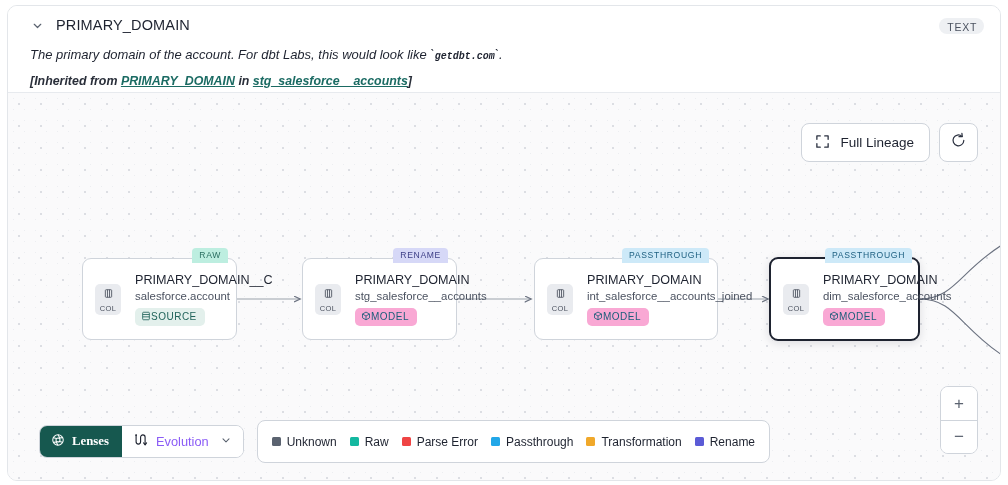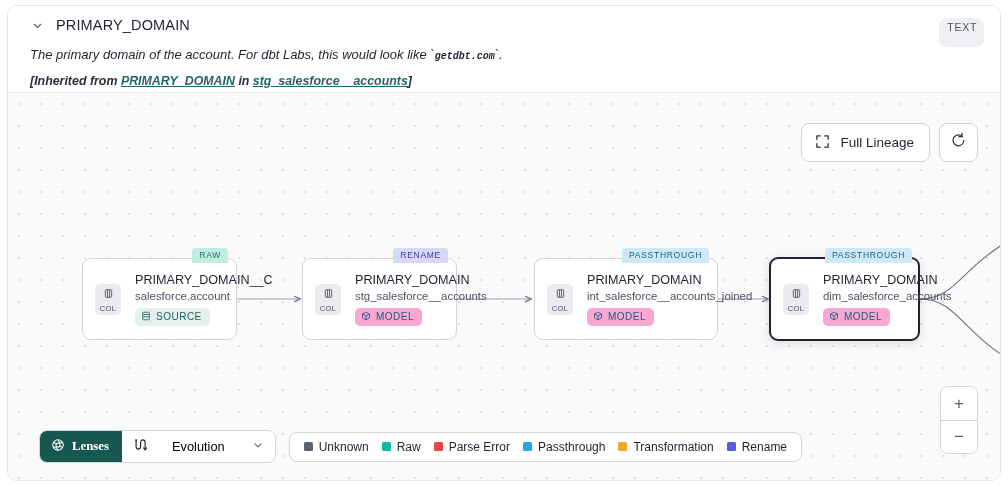--- a/index.html
+++ b/index.html
@@ -40,21 +40,21 @@
     font-size: 14.5px;
     color: #1e2330;
     letter-spacing: .15px;
   }
   .text-badge {
     position: absolute; right: 16px; top: 12px;
     background: #eef0f3;
     color: #4b5260;
     font-size: 10.5px;
     letter-spacing: .7px;
-    padding: 3px 7px 14px 8px;
+    padding: 3px 7px 1px 8px;
     border-radius: 8px;
   }
   .desc {
     position: absolute; left: 22px; top: 41px;
     font-size: 13px; font-style: italic;
     color: #1e2330;
     white-space: nowrap;
   }
   .desc .code {
     font-family: "Liberation Mono", monospace;
@@ -154,21 +154,21 @@
   .node-body {
     margin-left: 14px;
     display: flex; flex-direction: column;
     gap: 3px;
   }
   .node-title { font-size: 12.6px; color: #1e2330; }
   .node-sub { font-size: 11.4px; color: #4b5260; }
   .type-pill {
     margin-top: 3px;
     align-self: flex-start;
-    display: flex; gap: 5px;
+    display: flex; 
     padding: 3px 8px 3px 6px;
     border-radius: 5px;
     font-size: 10px;
     letter-spacing: .5px;
   }
   .type-pill.source { background: #e3f0ec; color: #20635a; }
   .type-pill.model  { background: #f9a8d4; color: #1b5d7a; }
   .type-pill .tglyph { display:block; }
 
   .tag {
@@ -217,31 +217,31 @@
     background: #16584f;
     color: #ffffff;
     display: flex; align-items: center; gap: 7px;
     padding: 0 13px 0 11px;
     font-size: 12.8px; font-weight: bold;
     cursor: pointer;
     font-family: Liberation Serif, serif;
   }
   .seg-evolution {
     background: #ffffff;
-    color: #000000;
-    display: flex; align-items: center; gap: 24px;
+    color: #8b5cf6;
+    display: flex; align-items: center; gap: 8px;
     padding: 0 11px 0 11px;
     font-size: 12.8px;
     cursor: pointer;
   }
   .seg-evolution .caret { color: #5b6370; margin-left: 3px; }
 
   .legend {
     display: flex; align-items: center; gap: 13px;
-    height: 30px;
+    height: 43px;
     background: #ffffff;
     border: 1px solid #cfd4db;
     border-radius: 8px;
     padding: 0 14px;
   }
   .legend-item { display: flex; align-items: center; gap: 6px; }
   .legend-swatch { width: 9px; height: 9px; border-radius: 1.5px; }
   .legend-label { font-size: 12px; color: #1e2330; }
 </style>
 </head>

